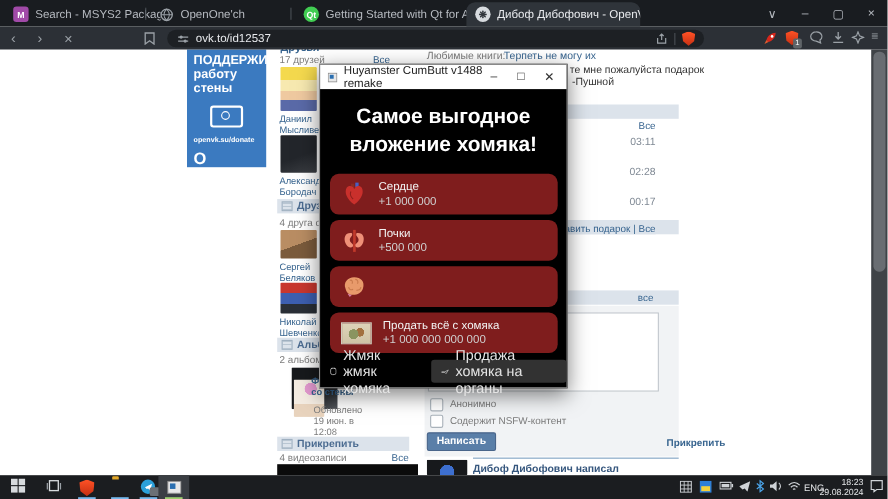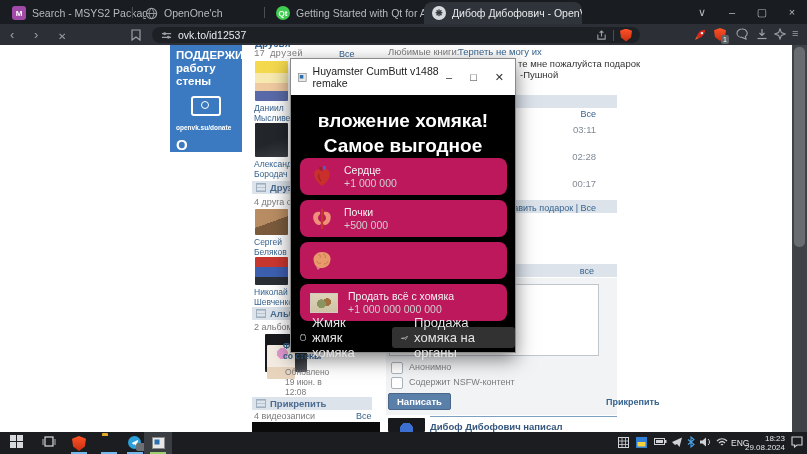--- a/index.html
+++ b/index.html
@@ -54,25 +54,25 @@
   .cb{width:10px;height:10px;border:1px solid #a9b2ba;background:#fff;display:inline-block;
       vertical-align:middle;margin-right:6px;border-radius:2px;}
   .btnblue{background:#5a7fa8;border:1px solid #49658a;color:#fff;font-weight:bold;font-size:9.5px;
            padding:2px 8px;border-radius:2px;display:inline-block;}
   .scrolltrack{left:792px;top:45px;width:15px;height:387px;background:#3f4347;z-index:2;}
   .scrollthumb{left:794px;top:47px;width:11px;height:200px;background:#696d72;border-radius:5px;z-index:3;}
 
   
   .popup{left:290px;top:58px;width:226px;height:295px;background:#000;z-index:30;
          border:1px solid #8a8a8a;box-sizing:border-box;box-shadow:0 6px 18px rgba(0,0,0,.5);}
-  .ptitle{height:36px;background:#fff;display:flex;align-items:center;gap:6px;padding:0 7px;
+  .ptitle{height:22px;background:#fff;display:flex;align-items:center;gap:6px;padding:0 7px;
           font-size:10.5px;color:#222;}
   .pctrl{margin-left:auto;display:flex;gap:18px;color:#333;font-size:11px;padding-right:4px;}
   .pheading{color:#fff;text-align:center;font-weight:bold;font-size:19px;line-height:25px;margin-top:13px;}
-  .card{position:absolute;left:9px;width:207px;height:37px;background:#be185d;border-radius:8px;
+  .card{position:absolute;left:9px;width:207px;height:37px;background:#7f1d1d;border-radius:8px;
         display:flex;align-items:center;gap:10px;padding:0 10px;box-sizing:border-box;}
   .cname{color:#f2f2f2;font-size:10.5px;line-height:14px;}
   .cval{color:#cfcfcf;font-size:10.5px;line-height:13px;}
   .pfoot{position:absolute;left:0;bottom:3px;width:100%;height:23px;display:flex;align-items:center;}
   .ptab{display:flex;align-items:center;gap:6px;color:#e4e4e4;font-size:13px;padding:0 9px;height:21px;}
   .ptab.sel{background:#323232;border-radius:3px;margin-left:8px;}
   .organphoto{width:26px;height:18px;border:1px solid #cfcabb;background:
       radial-gradient(circle at 40% 55%, #8a9460 0 24%, transparent 25%),
       radial-gradient(circle at 62% 45%, #a2703f 0 20%, transparent 21%),
       linear-gradient(#ddd3b8,#cfc3a6);}
@@ -187,21 +187,21 @@
   <div class="abs donate" style="left:170px;top:0;">
     <div>ПОДДЕРЖИ</div>
     <div>работу</div>
     <div>стены</div>
     <div class="banknote"></div>
     <div class="dnurl">openvk.su/donate</div>
     <div class="ologo">O</div>
   </div>
 
   <a class="abs vklink" style="left:255px;top:-7px;font-weight:bold;font-size:10px;">Друзья</a>
-  <span class="abs gray small" style="left:254px;top:4px;font-family:Liberation Mono, monospace;">17 друзей</span>
+  <span class="abs gray small" style="left:254px;top:4px;">17 друзей</span>
   <a class="abs vklink small" style="left:339px;top:4px;">Все</a>
 
   <div class="abs avatar" style="left:255px;top:16px;width:33px;height:40px;background:linear-gradient(180deg,#f4d94e 0 30%,#f7e9b0 30% 55%,#efc9a0 55% 75%,#5a6aa8 75%);"></div>
   <a class="abs name" style="left:254px;top:58px;">Даниил Мысливец</a>
   <div class="abs avatar photoblack" style="left:255px;top:78px;width:33px;height:34px;"></div>
   <a class="abs name" style="left:254px;top:114px;">Александр Бородач</a>
 
   <div class="vkhdr" style="left:252px;top:136px;width:120px;">
     <span class="hicon"></span>
     <span>Друзья</span>
@@ -279,22 +279,22 @@
       </svg>
     <span>Huyamster CumButt v1488 remake</span>
     <span class="pctrl">
       <span>–</span>
       <span>□</span>
       <span>✕</span>
     </span>
   </div>
 
   <div class="pheading">
+    <div>Самое выгодное</div>
     <div>вложение хомяка!</div>
-    <div>Самое выгодное</div>
   </div>
 
   <div class="card" style="top:99px;">
     <span>
       <svg width="24" height="24" viewBox="0 0 24 24">
           <rect x="9" y="2" width="3" height="4" fill="#8c2b20"></rect>
           <rect x="13" y="1" width="3" height="4" fill="#4a5fc0"></rect>
           <path d="M12 21C5 16 3 10 5 6c2-3 6-2 7 1 1-3 5-4 7-1 2 4 0 10-7 15z" fill="#c9302c"></path>
           <path d="M9 9c-1 2 0 5 2 7" stroke="#8f1f1c" stroke-width="1" fill="none"></path>
         </svg>

